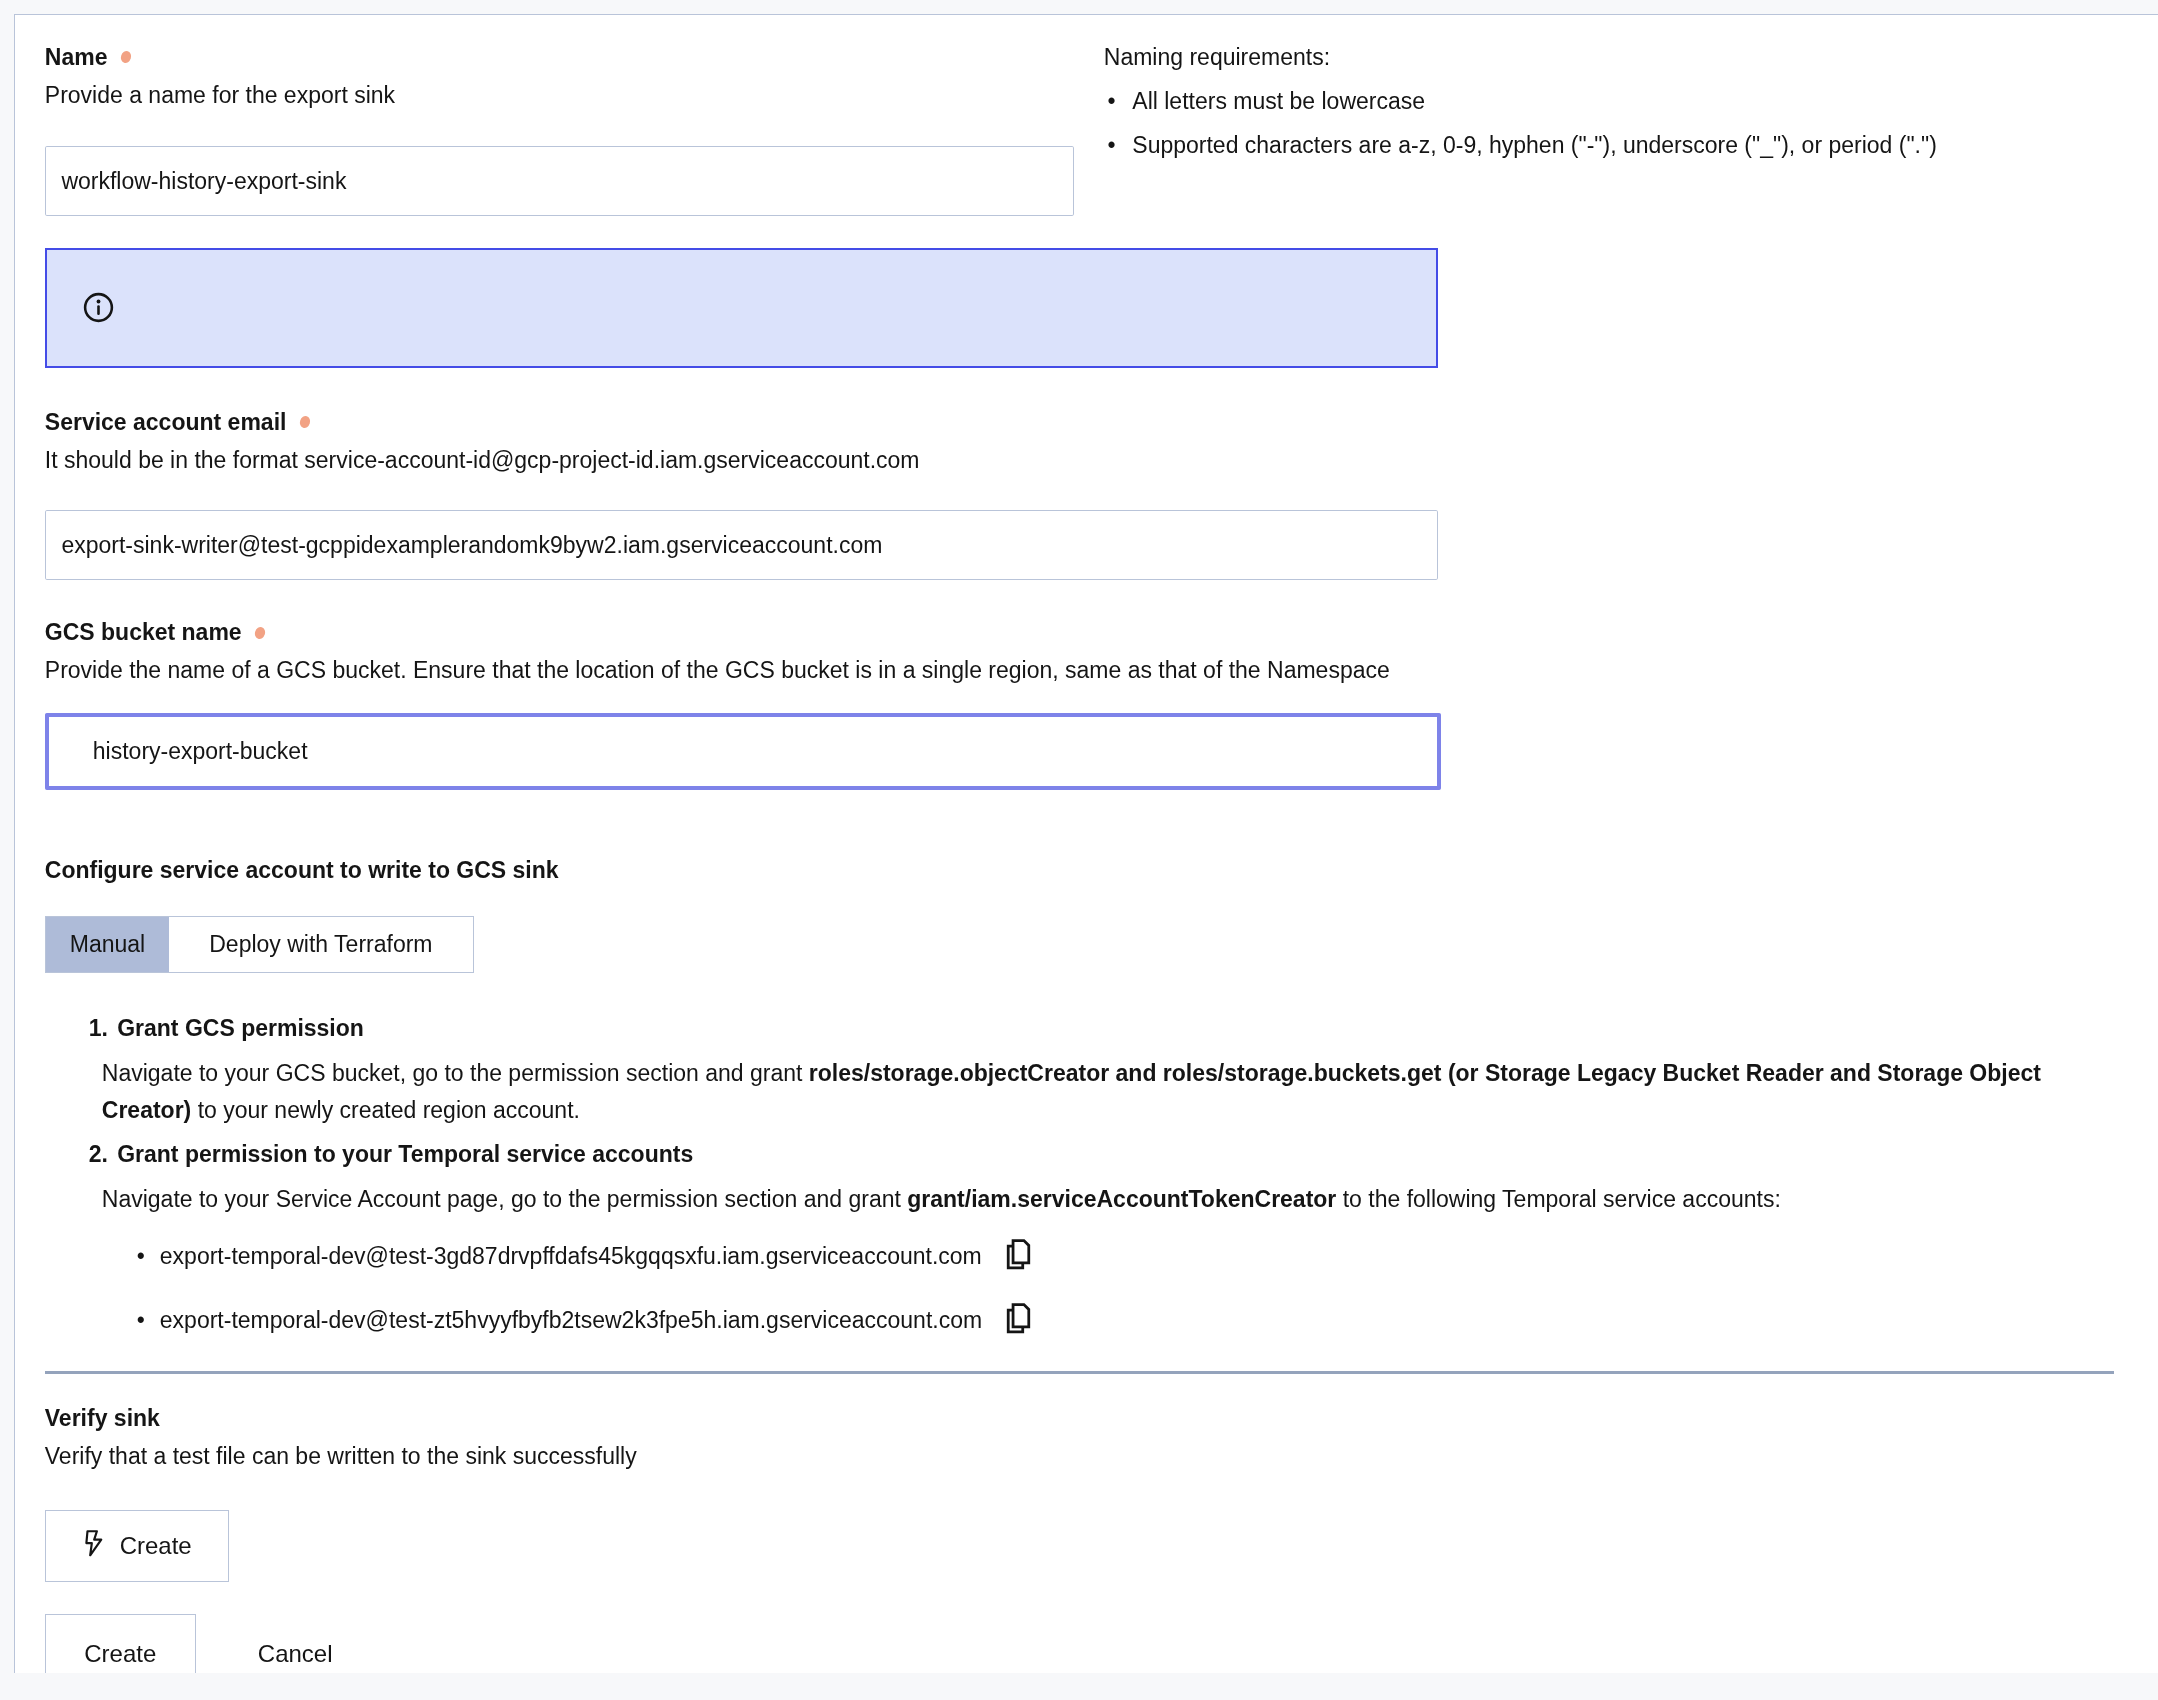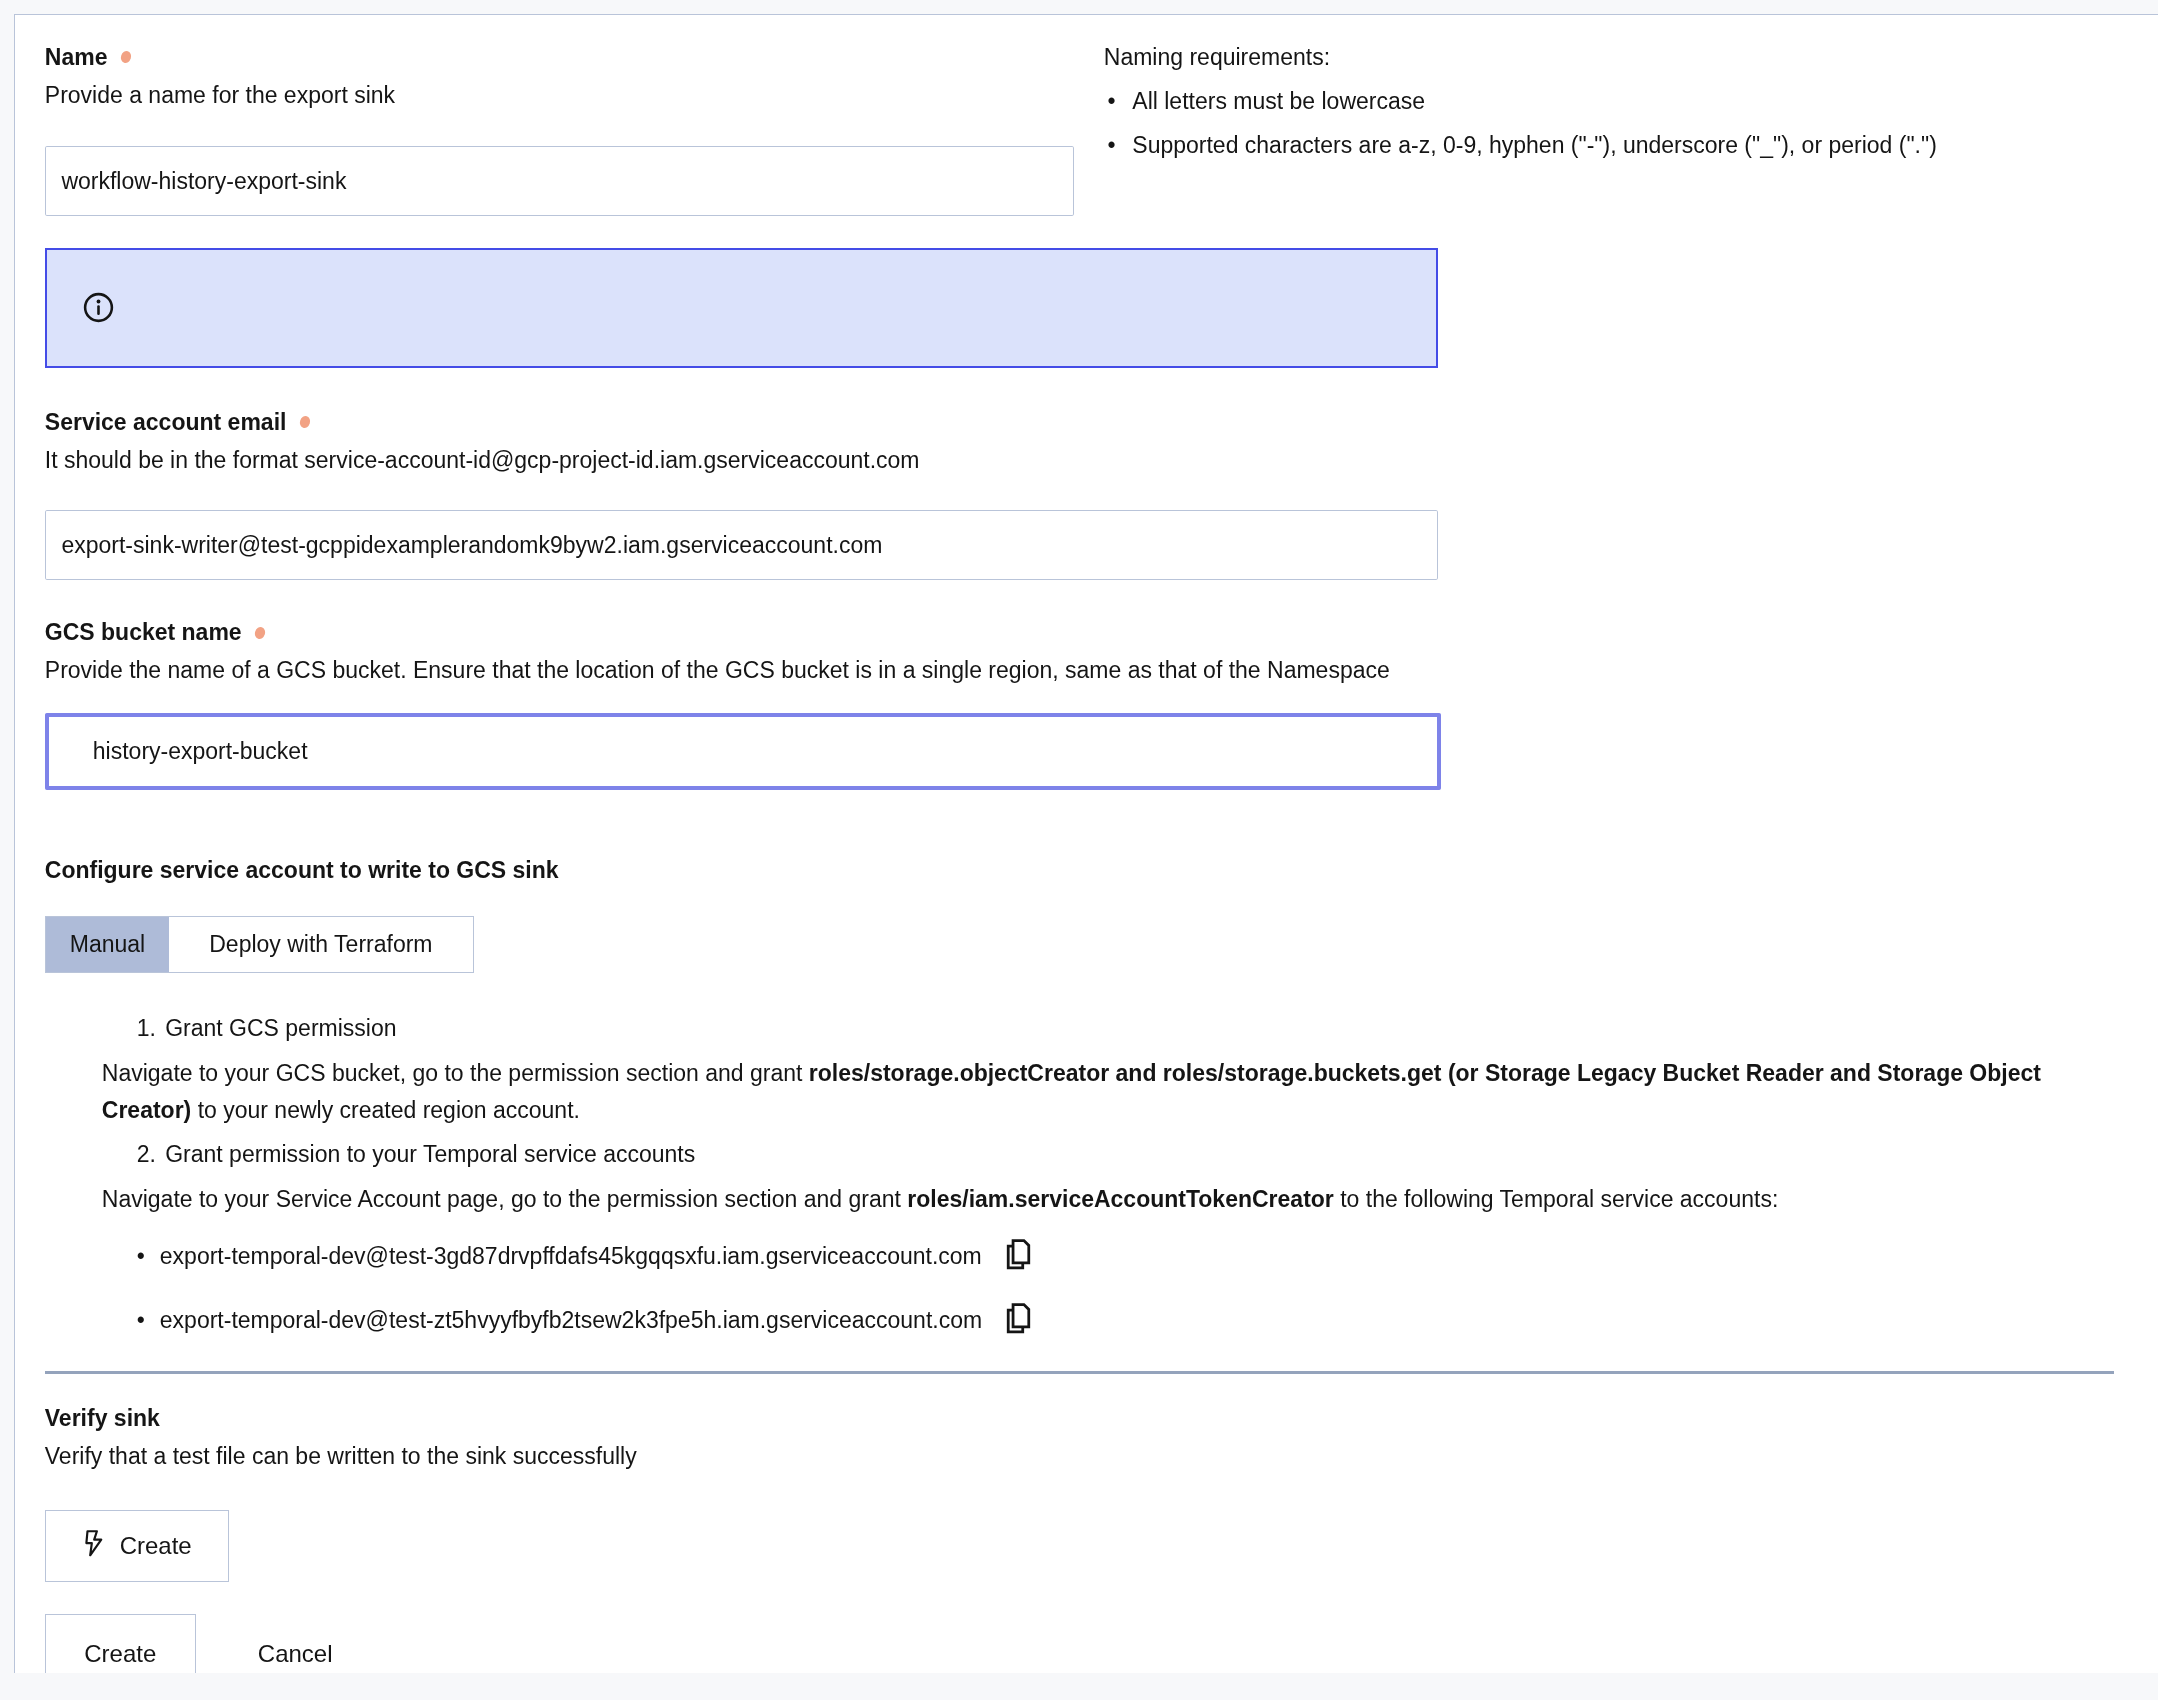--- a/index.html
+++ b/index.html
@@ -58,21 +58,21 @@
   .tab{height:55px;display:flex;align-items:center;justify-content:center;
        font-size:23px;background:#fff;border:none;cursor:pointer;color:var(--text);
        font-family:"Liberation Sans", sans-serif;padding:0 24px;}
   .tab--active{background:var(--tab-active-bg);}
   .tab--inactive{padding:0 40px;}
 
   .steps{margin-left:44px;}
   .step{margin-top:0;}
   .step1{margin-top:40px;}
   .step2{margin-top:9.2px;}
-  .step-title-row{font-size:23px;font-weight:normal;line-height:31px;margin-left:48px;}
+  .step-title-row{font-size:23px;font-weight:bold;line-height:31px;}
   .step-number{margin-right:9.2px;}
   .step-body{margin-left:13px;margin-top:11px;font-size:23px;line-height:37px;max-width:1993px;}
   .step-body b{font-weight:bold;}
 
   .sa-list{margin-top:18.4px;}
   .sa-row{display:flex;align-items:center;margin-left:48px;height:40px;}
   .sa-row + .sa-row{margin-top:24px;}
   .sa-bullet{width:23px;flex:none;font-size:23px;}
   .sa-email{font-size:23px;white-space:nowrap;}
   .copy-btn{background:none;border:none;cursor:pointer;margin-left:22px;padding:0;
@@ -170,21 +170,21 @@
           <div class="step-title-row">
             <span class="step-number">1.</span><span>Grant GCS permission</span>
           </div>
           <div class="step-body"><span>Navigate to your GCS bucket, go to the permission section and grant </span><b>roles/storage.objectCreator and roles/storage.buckets.get (or Storage Legacy Bucket Reader and Storage Object Creator)</b><span> to your newly created region account.</span></div>
         </div>
 
         <div class="step step2">
           <div class="step-title-row">
             <span class="step-number">2.</span><span>Grant permission to your Temporal service accounts</span>
           </div>
-          <div class="step-body"><span>Navigate to your Service Account page, go to the permission section and grant </span><b>roles/iam.serviceAccountTokenCreator</b><span> to the following Temporal service accounts:</span></div>
+          <div class="step-body"><span>Navigate to your Service Account page, go to the permission section and grant </span><b>grant/iam.serviceAccountTokenCreator</b><span> to the following Temporal service accounts:</span></div>
 
           <div class="sa-list">
             <div class="sa-row">
               <span class="sa-bullet">•</span>
               <span class="sa-email">export-temporal-dev@test-3gd87drvpffdafs45kgqqsxfu.iam.gserviceaccount.com</span>
               <button class="copy-btn">
                 <span>
                   <svg width="29" height="33" viewBox="0 0 24 27">
                     <path d="M7.5 6.5 H3.5 V24.5 H15.5 V20.5" fill="none" stroke="currentColor" stroke-width="2.3"></path>
                     <path d="M7.5 2 H16.5 L20.5 6 V20.5 H7.5 Z" fill="none" stroke="currentColor" stroke-width="2.3"></path>

